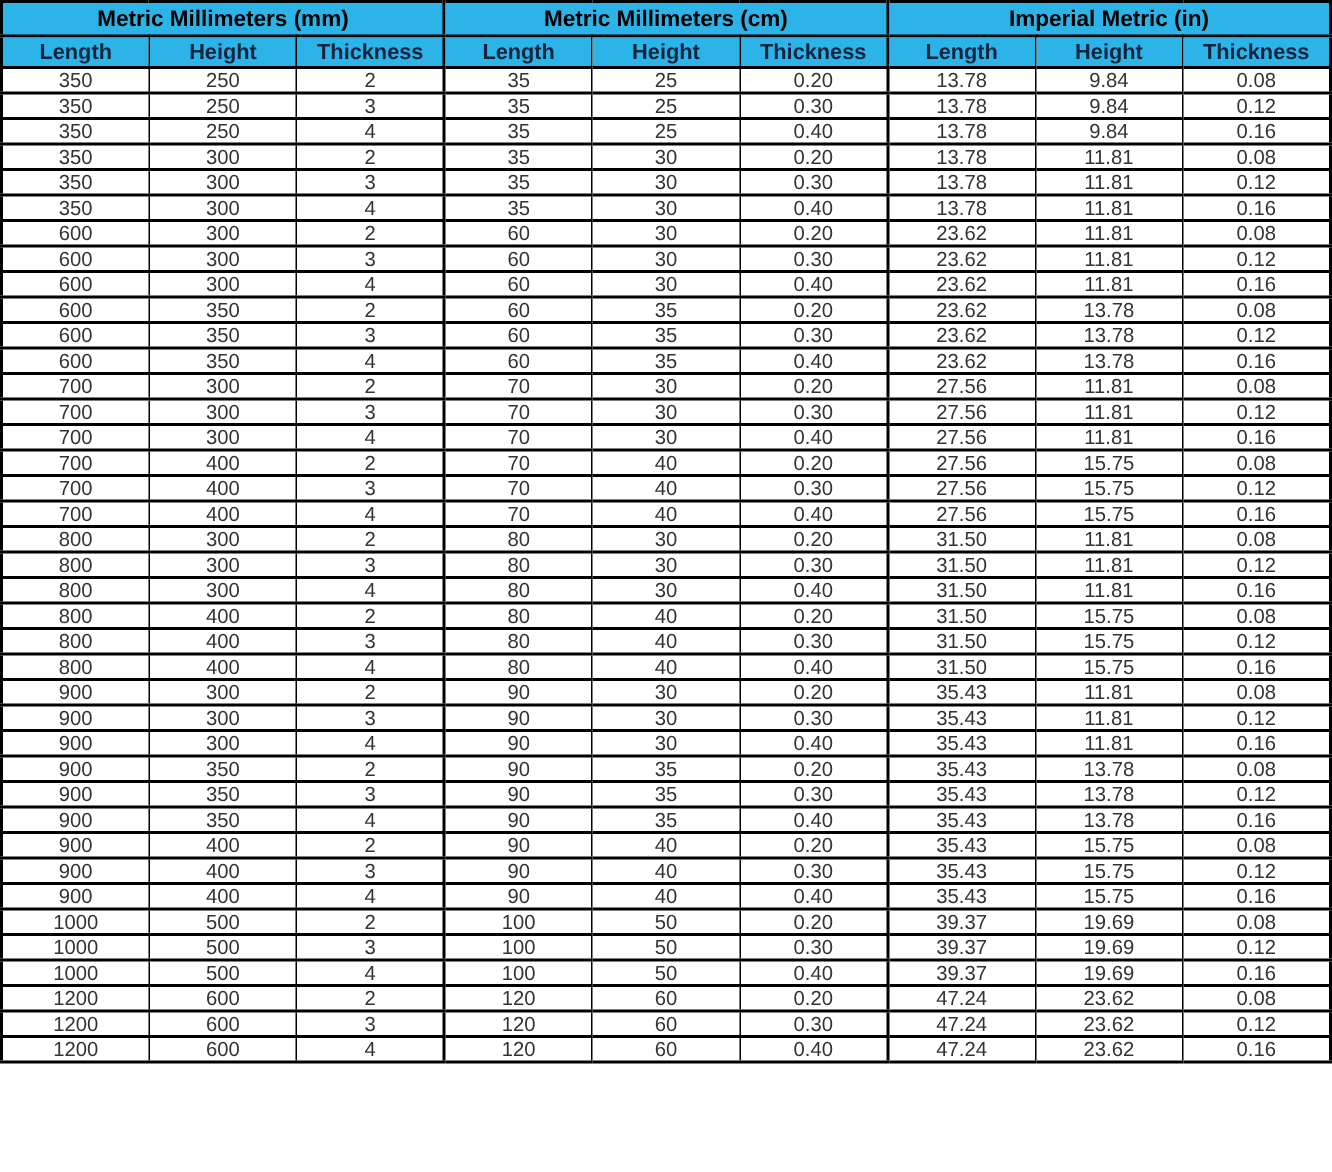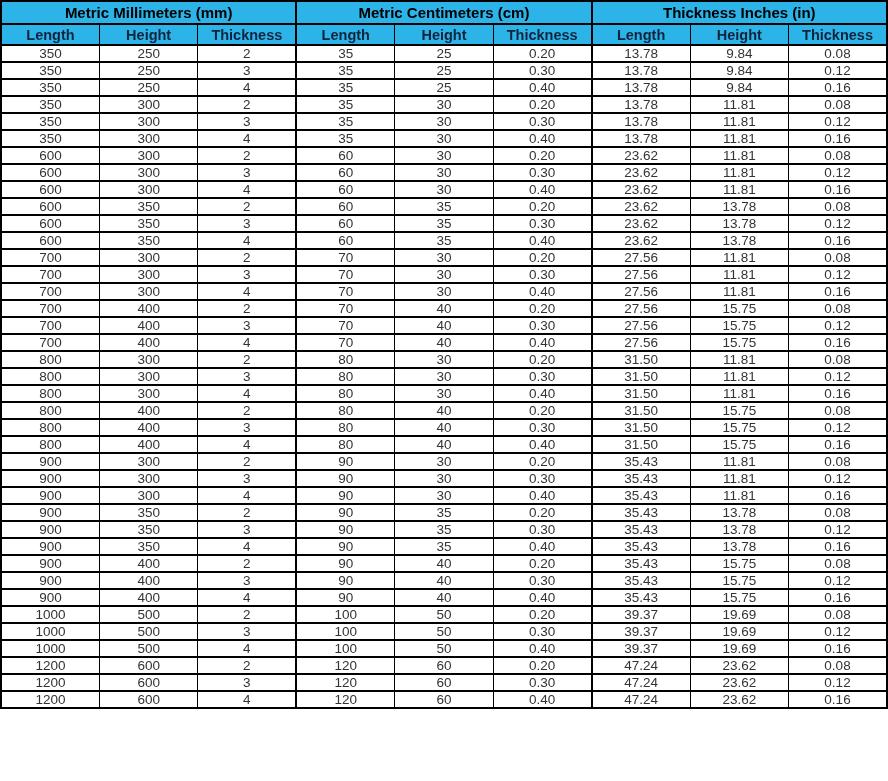--- a/index.html
+++ b/index.html
@@ -67,22 +67,22 @@
         <col>
         <col>
         <col>
         <col>
         <col>
         <col>
     </colgroup>
     <thead>
       <tr class="group-header">
         <th colspan="3">Metric Millimeters (mm)</th>
-        <th colspan="3" class="gs">Metric Centimeters (cm)</th>
-        <th colspan="3" class="gs">Thickness Inches (in)</th>
+        <th colspan="3" class="gs">Metric Millimeters (cm)</th>
+        <th colspan="3" class="gs">Imperial Metric (in)</th>
       </tr>
       <tr class="sub-header">
         <th>Length</th>
         <th>Height</th>
         <th>Thickness</th>
         <th class="gs">Length</th>
         <th>Height</th>
         <th>Thickness</th>
         <th class="gs">Length</th>
         <th>Height</th>

